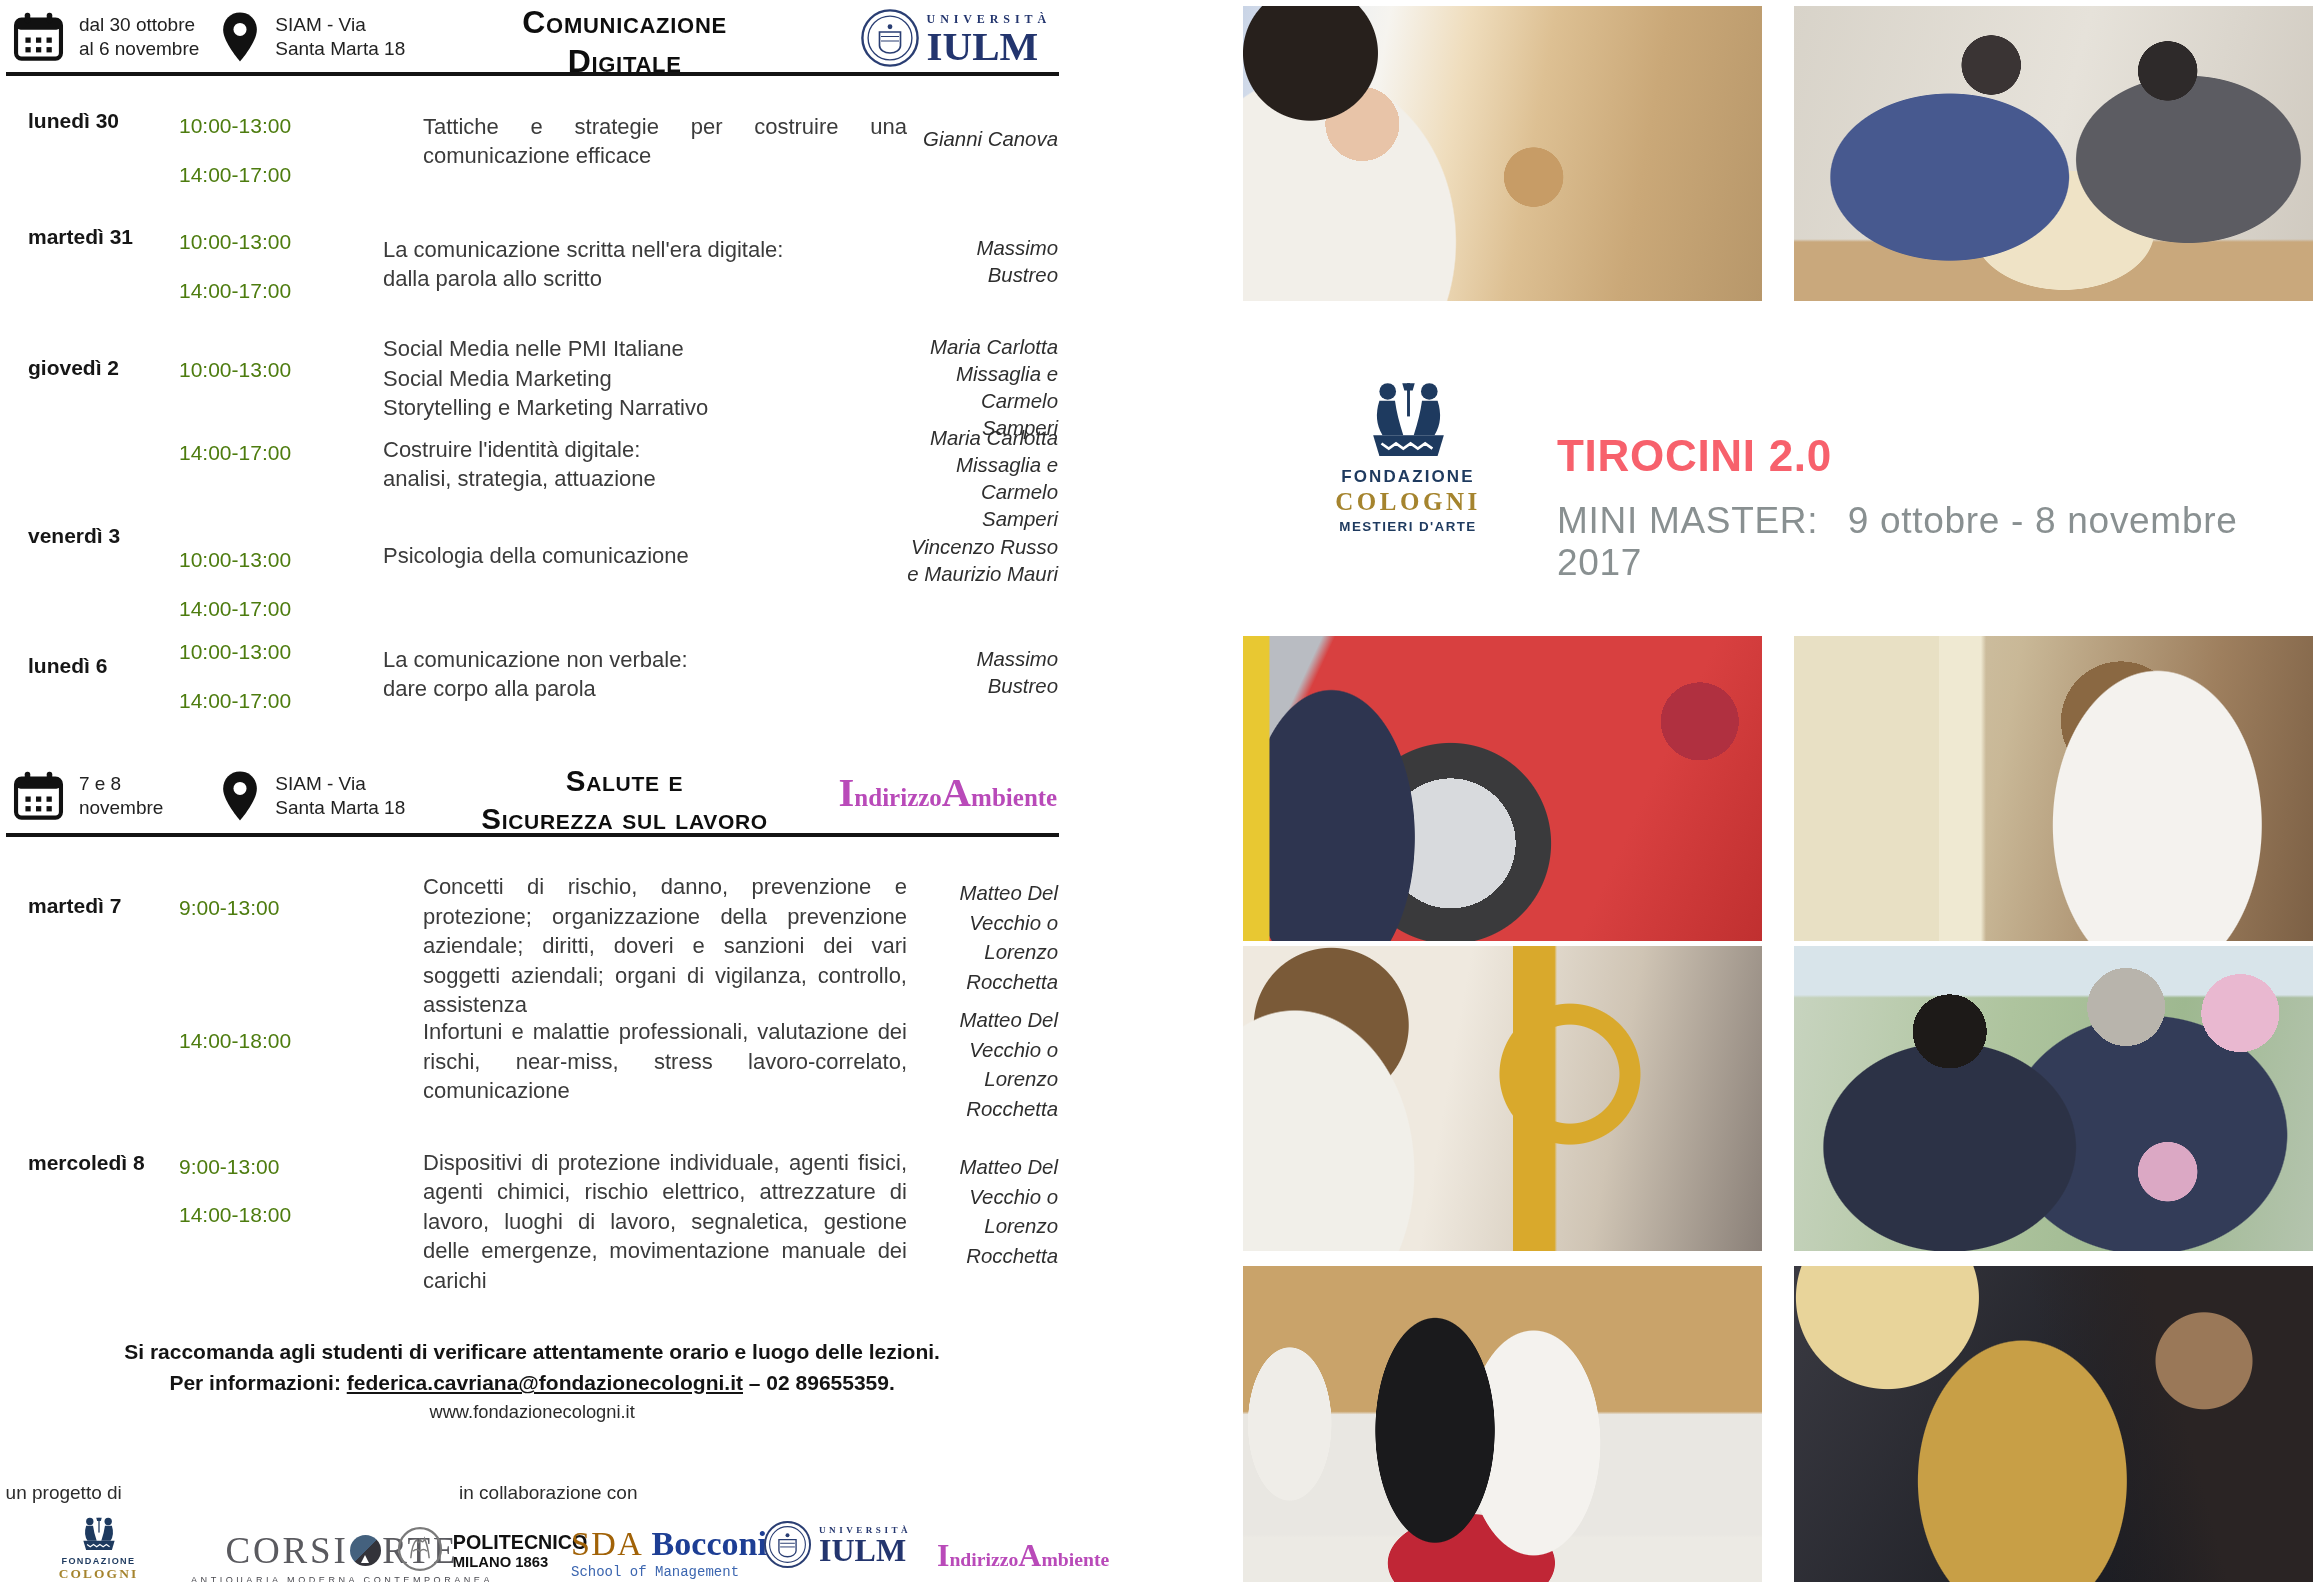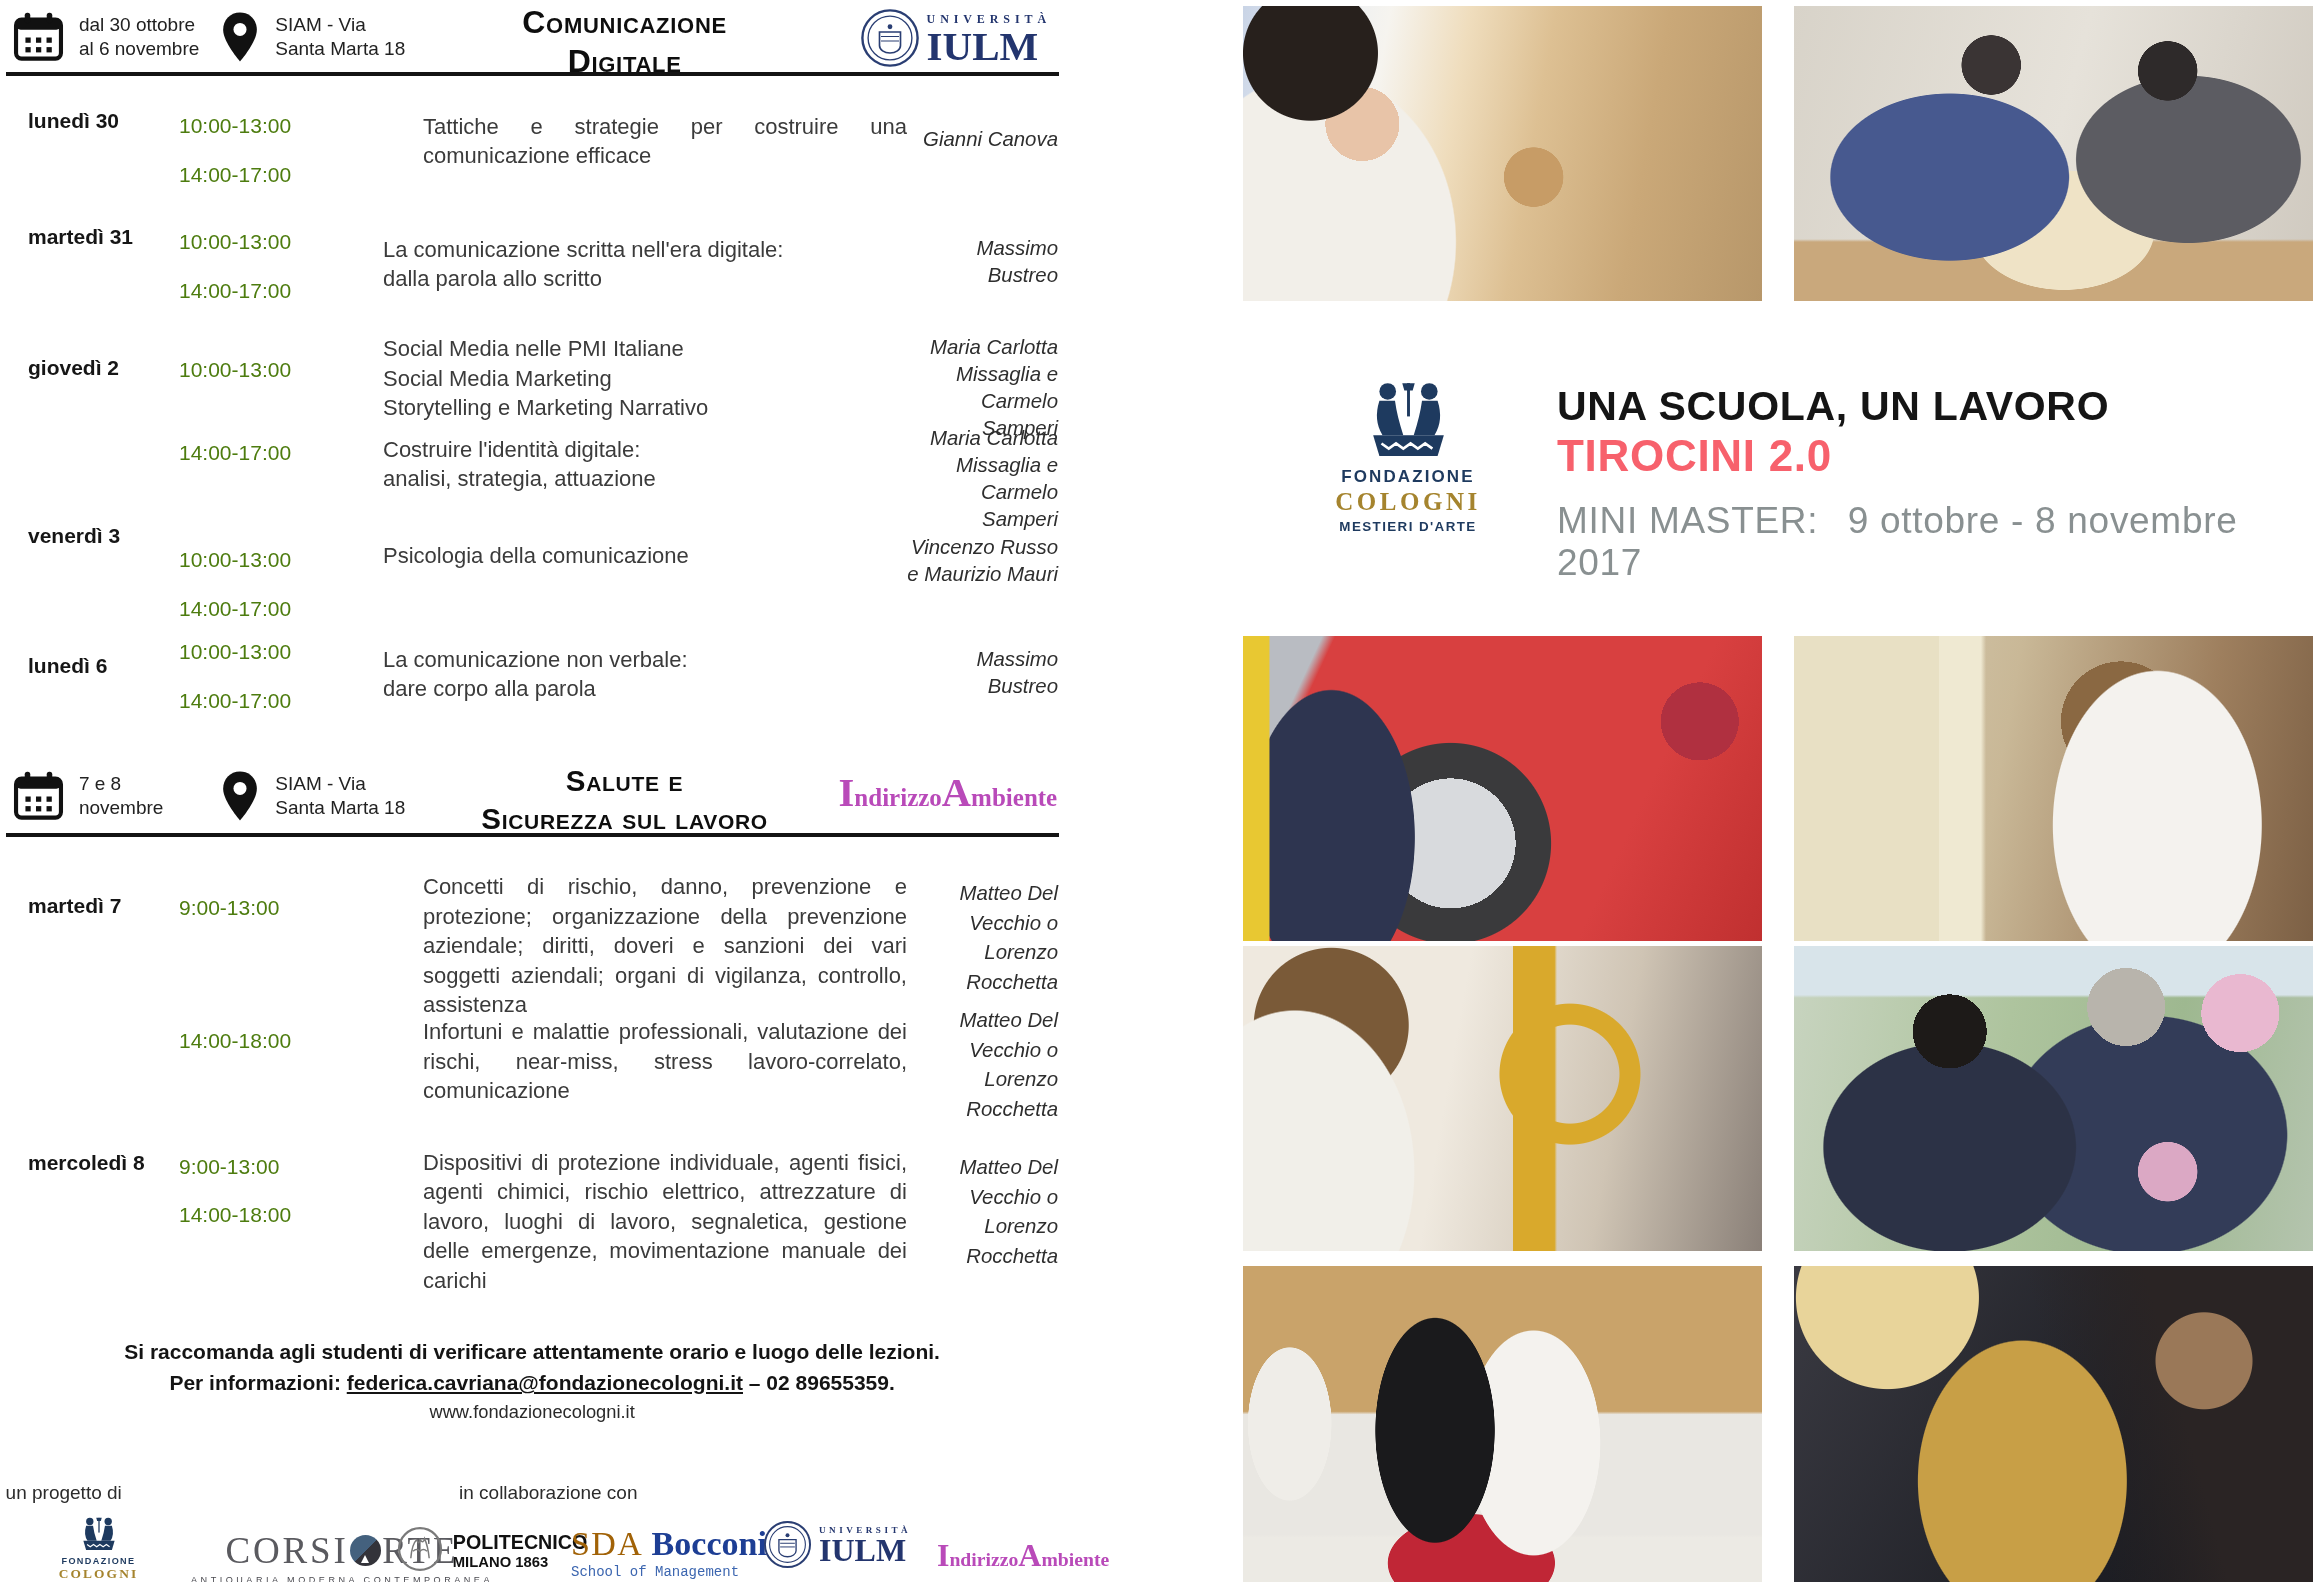--- a/index.html
+++ b/index.html
@@ -461,21 +461,20 @@
               <path d="M44 4 h12 l-2 7 h-8 Z"></path>
               <path d="M16 54 h68 l-6 20 h-56 Z"></path>
             </g>
             <path d="M24 62 l7 5 7 -5 7 5 7 -5 7 5 7 -5 7 5" fill="none" stroke="#ffffff" stroke-width="2.5"></path>
           </svg>
         </span>
         <span class="bl-l1">FONDAZIONE</span>
         <span class="bl-l2">COLOGNI</span>
         <span class="bl-l3">MESTIERI D'ARTE</span>
       </div>
-      <div class="brand-title">UNA SCUOLA, UN LAVORO</div>
       <div class="brand-sub" style="color:#f7616c;">TIROCINI 2.0</div>
       <div class="brand-mm">
         <span>MINI MASTER:</span><span class="dates">9 ottobre - 8 novembre 2017</span>
       </div>
     </div>
 
     <div class="photo p3" style="left:1243px;top:636px;height:305px;"></div>
     <div class="photo p4" style="left:1794px;top:636px;height:305px;"></div>
     <div class="photo p5" style="left:1243px;top:946px;height:305px;"></div>
     <div class="photo p6" style="left:1794px;top:946px;height:305px;"></div>

